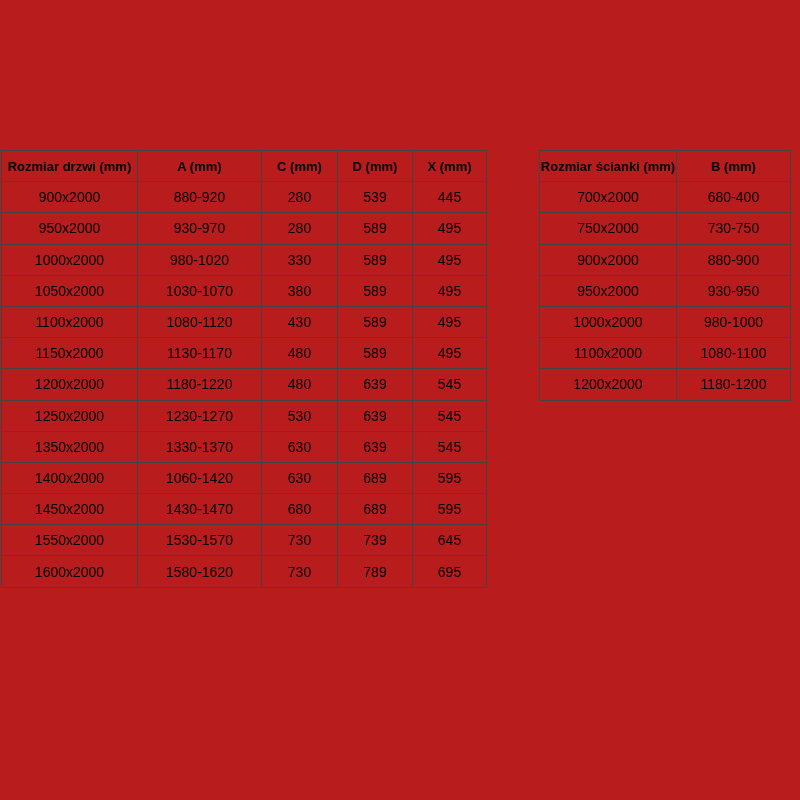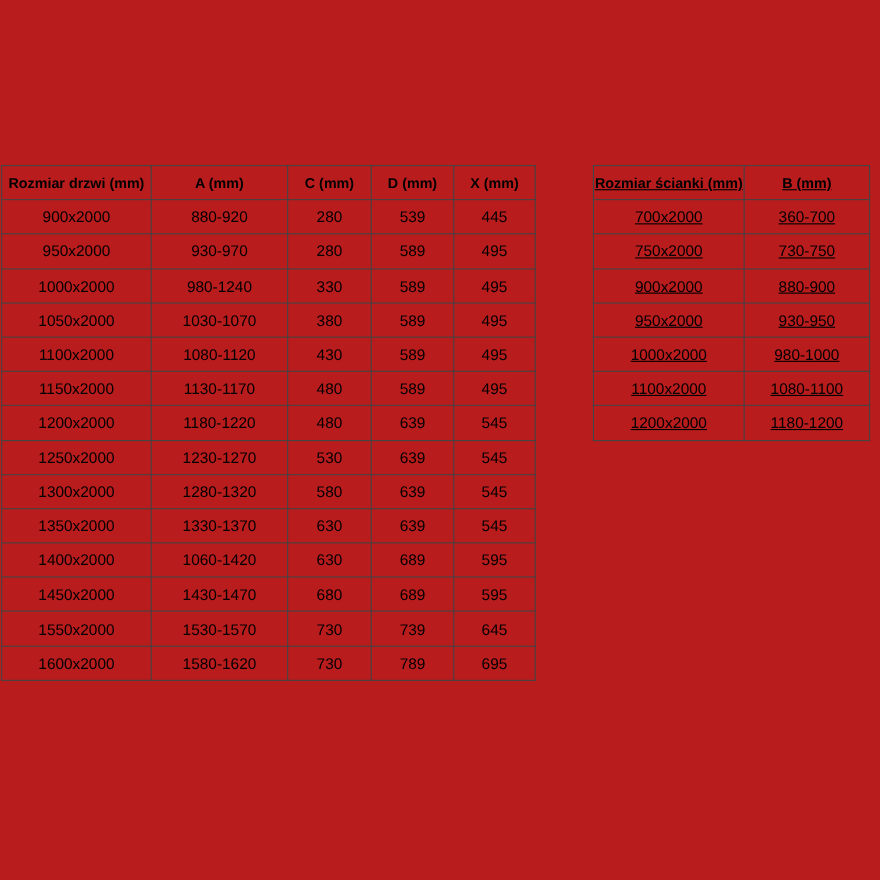--- a/index.html
+++ b/index.html
@@ -21,21 +21,20 @@
   }
   .wrap-doors {
     left: 1px;
     top: 150px;
     width: 485px;
   }
   .wrap-walls {
     left: 539px;
     top: 150px;
     width: 251px;
-    text-decoration: underline;
   }
   table.spec {
     border-collapse: collapse;
     table-layout: fixed;
     width: 100%;
   }
   table.spec tr {
     height: 31.2px;
   }
   table.spec th,
@@ -91,21 +90,21 @@
           </tr>
           <tr>
             <td>950x2000</td>
             <td>930-970</td>
             <td>280</td>
             <td>589</td>
             <td>495</td>
           </tr>
           <tr>
             <td>1000x2000</td>
-            <td>980-1240</td>
+            <td>980-1020</td>
             <td>330</td>
             <td>589</td>
             <td>495</td>
           </tr>
           <tr>
             <td>1050x2000</td>
             <td>1030-1070</td>
             <td>380</td>
             <td>589</td>
             <td>495</td>
@@ -128,27 +127,20 @@
             <td>1200x2000</td>
             <td>1180-1220</td>
             <td>480</td>
             <td>639</td>
             <td>545</td>
           </tr>
           <tr>
             <td>1250x2000</td>
             <td>1230-1270</td>
             <td>530</td>
-            <td>639</td>
-            <td>545</td>
-          </tr>
-          <tr>
-            <td>1300x2000</td>
-            <td>1280-1320</td>
-            <td>580</td>
             <td>639</td>
             <td>545</td>
           </tr>
           <tr>
             <td>1350x2000</td>
             <td>1330-1370</td>
             <td>630</td>
             <td>639</td>
             <td>545</td>
           </tr>
@@ -192,21 +184,21 @@
       </colgroup>
       <thead>
         <tr>
             <th>Rozmiar ścianki (mm)</th>
             <th>B (mm)</th>
           </tr>
       </thead>
       <tbody>
           <tr>
             <td>700x2000</td>
-            <td>360-700</td>
+            <td>680-400</td>
           </tr>
           <tr>
             <td>750x2000</td>
             <td>730-750</td>
           </tr>
           <tr>
             <td>900x2000</td>
             <td>880-900</td>
           </tr>
           <tr>

